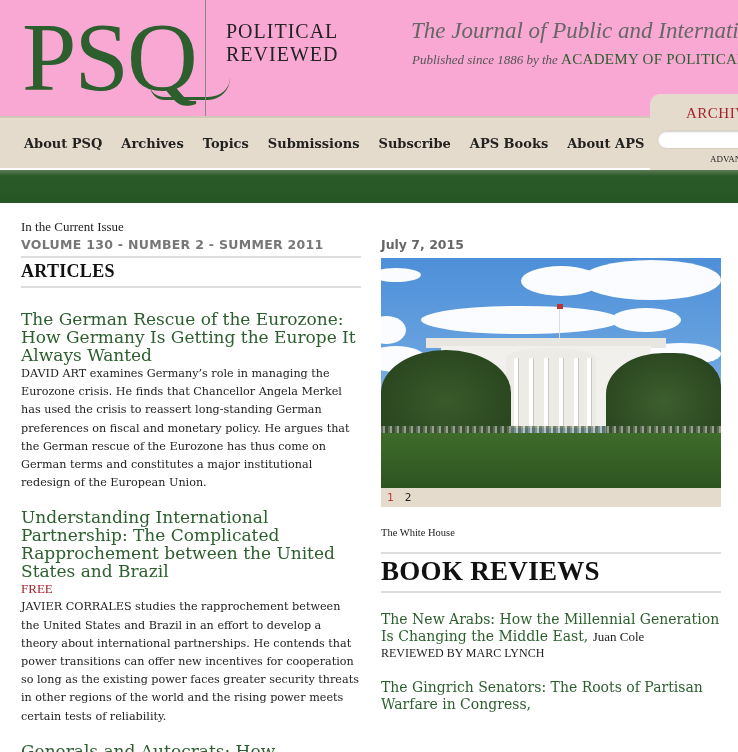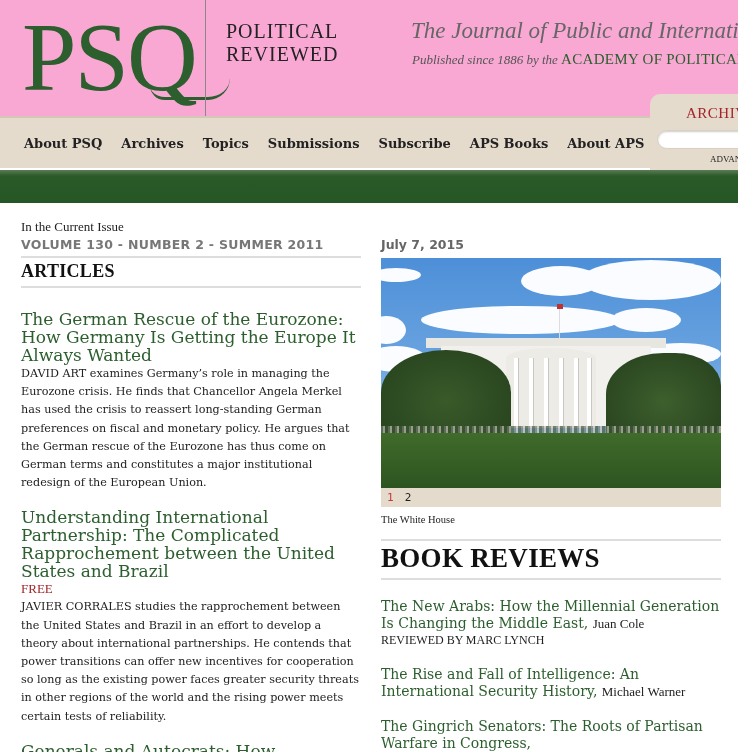--- a/index.html
+++ b/index.html
@@ -52,21 +52,21 @@
     .house-roof { position: absolute; left: 45px; top: 80px; width: 240px; height: 10px; background: #e8e6e0; }
     .portico { position: absolute; left: 125px; top: 90px; width: 90px; height: 80px; background: #ecebe6; border-radius: 45px 45px 0 0 / 10px 10px 0 0; }
     .column { position: absolute; top: 100px; width: 4px; height: 68px; background: #fff; box-shadow: 1px 0 0 #c9c7c1; }
     .flag-pole { position: absolute; left: 178px; top: 48px; width: 1px; height: 34px; background: #ddd; }
     .flag { position: absolute; left: 176px; top: 46px; width: 6px; height: 5px; background: #b33; }
     .lawn { position: absolute; left: 0; top: 175px; width: 340px; height: 55px; background: linear-gradient(#3f6b2b, #2d5420); }
     .crowd { position: absolute; left: 0; top: 168px; width: 340px; height: 8px; background: repeating-linear-gradient(90deg, #6f7a70 0 2px, #c6c1b9 2px 4px, #3b5530 4px 7px); opacity: 0.7; }
     .slide-nav { width: 340px; height: 19px; background: #e5dbcc; display: flex; align-items: center; padding-left: 6px; }
     .slide-dot { font-family: "DejaVu Sans Mono", monospace; font-size: 11px; margin-right: 11px; cursor: pointer; color: #222; }
     .slide-dot.active { color: #c23a3a; }
-    .caption { font-family: "Liberation Serif", serif; font-size: 10.5px; color: #222; margin-top: 7px; }
+    .caption { font-family: "Liberation Serif", serif; font-size: 10.5px; color: #222; margin-top: 20px; }
     .br-rule-top { height: 2px; background: #ddd; margin-top: 14px; }
     .br-title { font-family: "Liberation Serif", serif; font-weight: bold; font-size: 27px; color: #111; margin: 2px 0 2px 0; letter-spacing: 0.3px; }
     .review { margin-top: 18px; }
     .review:first-of-type { margin-top: 17px; }
     .review-title { font-family: "DejaVu Serif", serif; font-size: 14px; line-height: 17px; color: #2c5e2e; cursor: pointer; }
     .review-author { font-family: "Liberation Serif", serif; font-size: 13px; color: #222; }
     .reviewer { font-family: "Liberation Serif", serif; font-size: 12px; color: #222; margin-top: 1px; }
   </style>
 </head>
 <body>
@@ -166,24 +166,20 @@
   <div class="section-rule"></div>
 
   <div class="review">
     <div class="review-title">
       <span>The New Arabs: How the Millennial Generation Is Changing the Middle East,</span>
       <span class="review-author">Juan Cole</span>
     </div>
     <div class="reviewer">REVIEWED BY MARC LYNCH</div>
   </div>
   <div class="review">
-    <div class="review-title">
-      <span>The Rise and Fall of Intelligence: An International Security History,</span>
-      <span class="review-author">Michael Warner</span>
-    </div>
   </div>
   <div class="review">
     <div class="review-title">
       <span>The Gingrich Senators: The Roots of Partisan Warfare in Congress,</span>
       
     </div>
   </div>
 </div>
 
 </body></html>

